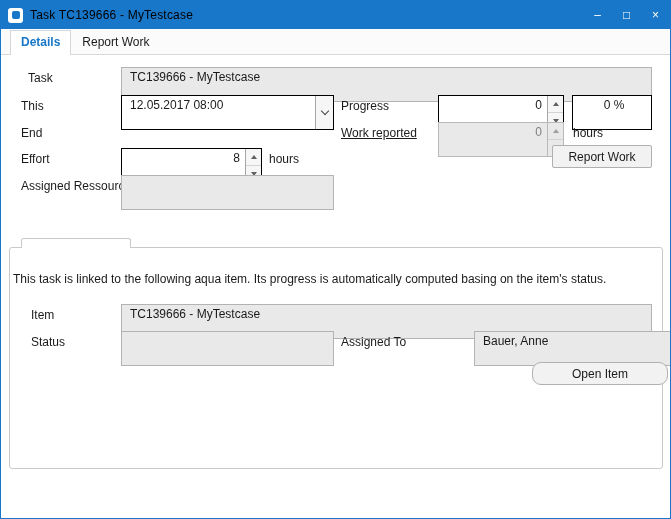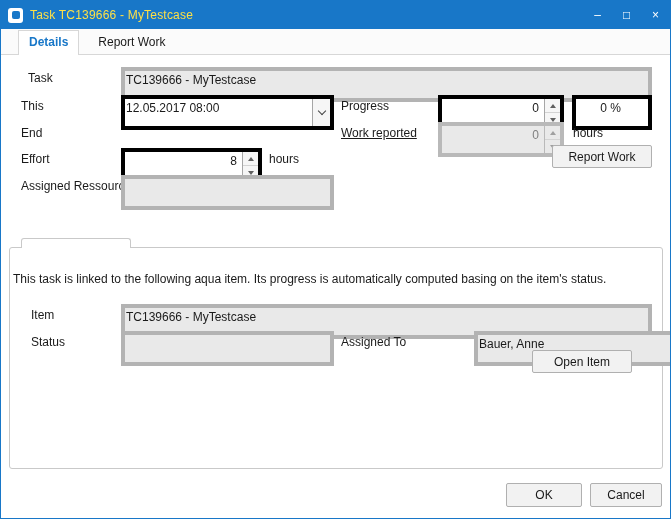--- a/index.html
+++ b/index.html
@@ -14,45 +14,45 @@
   
   .titlebar{
     position:absolute; left:0; top:0; right:0; height:28px;
     background:#1877c8; display:flex; align-items:center; padding-left:7px;
   }
   .app-icon{
     width:15px; height:15px; background:#ffffff; border-radius:3px;
     display:inline-flex; align-items:center; justify-content:center; margin-right:7px;
   }
   .app-icon .glyph{ width:8px; height:8px; background:#1877c8; border-radius:2px; }
-  .title{ color:#fde047; font-size:12px; letter-spacing:.2px; }
+  .title{ color:#000000; font-size:12px; letter-spacing:.2px; }
   .win-controls{ margin-left:auto; display:flex; height:100%; }
   .win-btn{
     width:29px; height:100%; display:flex; align-items:center; justify-content:center;
     color:#ffffff; font-size:12px; cursor:default;
   }
   
   .tabstrip{
     position:absolute; left:0; top:28px; right:0; height:26px;
     background:#fbfbfb; border-bottom:1px solid #d7d7d7;
     display:flex; align-items:flex-end; padding-left:9px;
   }
   .tab{
     padding:4px 10px 5px 10px; color:#1a1a1a; background:transparent;
-    border:1px solid transparent; border-bottom:none; line-height:14px;margin-left:8px;
+    border:1px solid transparent; border-bottom:none; line-height:14px;
   }
   .tab.active{
     background:#ffffff; border-color:#d7d7d7; color:#1877c8; font-weight:bold;
     margin-bottom:-1px; padding-bottom:6px;
   }
   
   .lbl{ position:absolute; line-height:14px; white-space:nowrap; }
   .field{
-    position:absolute; height:35px; border:4px solid #000000; background:#ffffff;
-    line-height:19px; padding:0 1px; overflow:hidden; white-space:nowrap;
+    position:absolute; height:35px; border:1px solid #000000; background:#ffffff;
+    line-height:19px; padding:0 8px; overflow:hidden; white-space:nowrap;
   }
   .readonly{ background:#e9e9e9; border-color:#b3b3b3; }
   .combo{ padding-right:22px; }
   .dd-btn{
     position:absolute; right:0; top:0; bottom:0; width:18px;
     border-left:1px solid #a6a6a6; background:#f6f6f6;
     display:flex; align-items:center; justify-content:center;
   }
   .chev{
     width:6px; height:6px; border-right:1px solid #444; border-bottom:1px solid #444;
@@ -176,18 +176,16 @@
   <span class="desc">This task is linked to the following aqua item. Its progress is automatically computed basing on the item's status.</span>
 
   <span class="lbl" style="left:30px; top:307px;">Item</span>
   <div class="field readonly" style="left:120px; top:303px; width:531px;">TC139666 - MyTestcase</div>
 
   <span class="lbl" style="left:30px; top:334px;">Status</span>
   <div class="field readonly" style="left:120px; top:330px; width:213px;"></div>
   <span class="lbl" style="left:340px; top:334px;">Assigned To</span>
   <div class="field readonly" style="left:425px; top:330px; width:226px;margin-left:48px;">Bauer, Anne</div>
 
-  <div class="btn small" style="left:531px; top:349px; width:100px; z-index:2;">Open Item</div>
+  <div class="btn small" style="left:531px; top:361px; width:136px; z-index:2;border-radius:9px;">Open Item</div>
 
-  <div class="btn" style="left:505px; top:482px; width:76px;">OK</div>
-  <div class="btn" style="left:589px; top:482px; width:72px;">Cancel</div>
 
 </div>
 
 </body></html>

